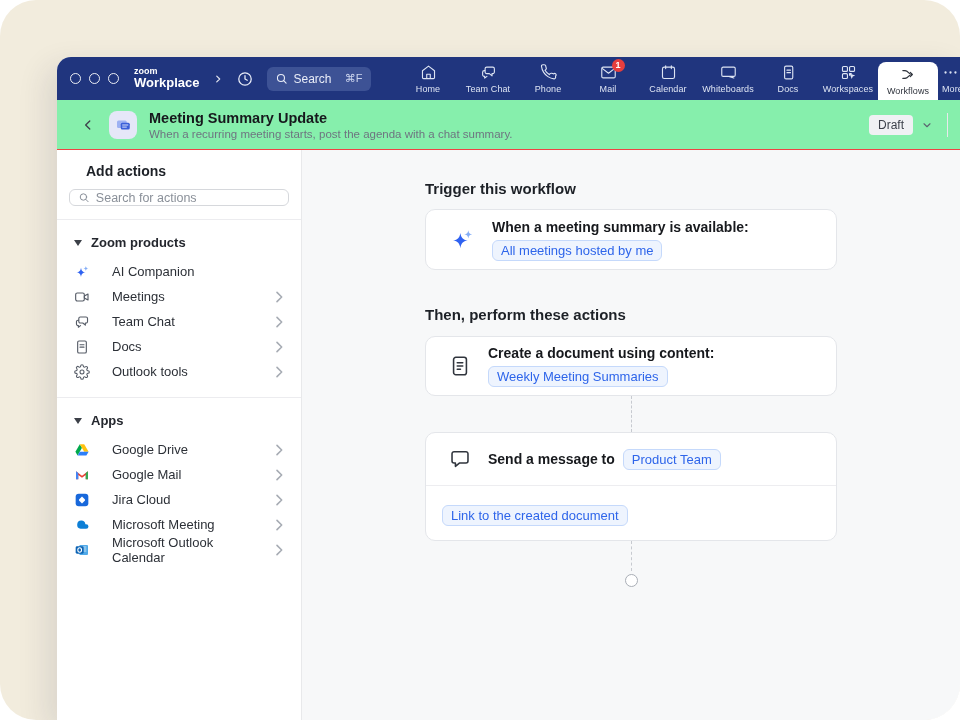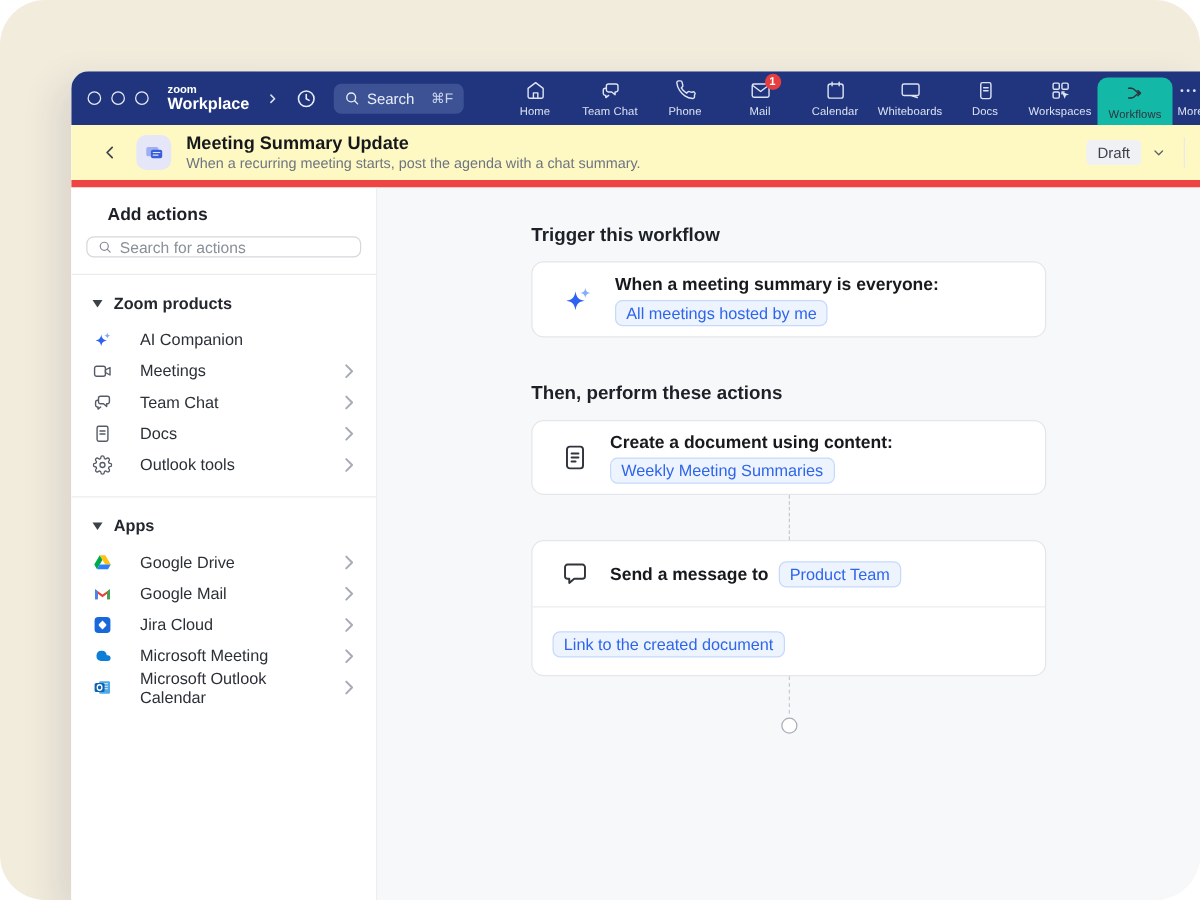--- a/index.html
+++ b/index.html
@@ -15,27 +15,27 @@
   .logo .lt { font-size:9px; font-weight:bold; display:block; }
   .logo .lb { font-size:13px; font-weight:bold; display:block; }
   .tb-chev { margin-left:13px; color:rgba(255,255,255,.85); display:flex; }
   .tb-clock { margin-left:13px; color:#e8ecf8; display:flex; }
   .tb-search { margin-left:13px; width:104px; height:24px; background:#3d5295; border-radius:6px; display:flex; align-items:center; padding:0 8px; color:#e9edf8; font-size:12px; gap:6px; }
   .tb-search .kbd { margin-left:auto; font-size:11px; color:#ccd5ee; }
   .nav { margin-left:auto; display:flex; height:43px; align-items:stretch; flex:none; }
   .nav-item { width:60px; flex:none; display:flex; flex-direction:column; align-items:center; justify-content:center; gap:3px; color:#dde4f3; cursor:pointer; }
   .nav-item .nlbl { font-size:9px; letter-spacing:.1px; white-space:nowrap; }
   .nav-item svg { width:17px; height:17px; }
-  .nav-item.active { background:#14b8a6; color:#2e333c; border-radius:8px 8px 0 0; align-self:flex-end; height:38px; }
+  .nav-item.active { background:#ffffff; color:#2e333c; border-radius:8px 8px 0 0; align-self:flex-end; height:38px; }
   .nav-item.more { width:22px; overflow:hidden; align-items:flex-start; padding-left:4px; }
   .icon-wrap { position:relative; display:flex; }
   .badge { position:absolute; top:-5px; right:-8px; min-width:13px; height:13px; border-radius:7px; background:#e63e3e; color:#fff; font-size:9px; font-weight:bold; display:flex; align-items:center; justify-content:center; padding:0 3px; }
 
   
-  .pheader { flex:0 0 50px; background:#fef9c3; border-bottom:6px solid #ef4444; display:flex; align-items:center; padding:0 12px 0 20px; }
+  .pheader { flex:0 0 50px; background:#86efac; border-bottom:1px solid #ef4444; display:flex; align-items:center; padding:0 12px 0 20px; }
   .back { color:#3f444d; display:flex; padding:4px; cursor:pointer; }
   .appicon { width:28px; height:28px; border-radius:8px; background:#e5e7f8; margin-left:10px; display:flex; align-items:center; justify-content:center; }
   .ptitles { margin-left:12px; }
   .ptitle { font-size:14.5px; font-weight:bold; color:#16181c; }
   .psub { font-size:11.5px; color:#6e7480; margin-top:2px; }
   .hright { margin-left:auto; display:flex; align-items:center; }
   .draft { background:#f0f1f4; border-radius:4px; padding:3px 9px; font-size:12px; color:#3c414b; cursor:pointer; }
   .draft-chev { margin-left:8px; color:#5c6370; display:flex; cursor:pointer; }
   .hdiv { width:1px; height:24px; background:#e8e9ec; margin-left:14px; }
 
@@ -374,21 +374,21 @@
           <div class="c-head">Trigger this workflow</div>
 
           <div class="card trig-card">
             <span class="card-ic">
               <svg width="26" height="26" viewBox="0 0 24 24">
                   <path fill="#2f62f1" d="M10.5 5.5c.8 4.6 2.2 6.2 6.8 7-4.6.8-6 2.4-6.8 7-.8-4.6-2.2-6.2-6.8-7 4.6-.8 6-2.4 6.8-7z"></path>
                   <path fill="#85aef7" d="M17.8 3c.4 2.5 1.2 3.4 3.7 3.8-2.5.4-3.3 1.3-3.7 3.8-.4-2.5-1.2-3.4-3.7-3.8 2.5-.4 3.3-1.3 3.7-3.8z"></path>
                 </svg>
             </span>
             <div class="ct-col">
-              <div class="card-title">When a meeting summary is everyone:</div>
+              <div class="card-title">When a meeting summary is available:</div>
               <span class="pill">All meetings hosted by me</span>
             </div>
           </div>
 
           <div class="c-head h2">Then, perform these actions</div>
 
           <div class="card act-card1">
             <span class="card-ic">
               <svg width="22" height="22" viewBox="0 0 24 24" fill="none" stroke="currentColor" stroke-width="1.7" stroke-linecap="round" stroke-linejoin="round">
                   <rect x="5" y="2.5" width="14" height="19" rx="2.5"></rect>

